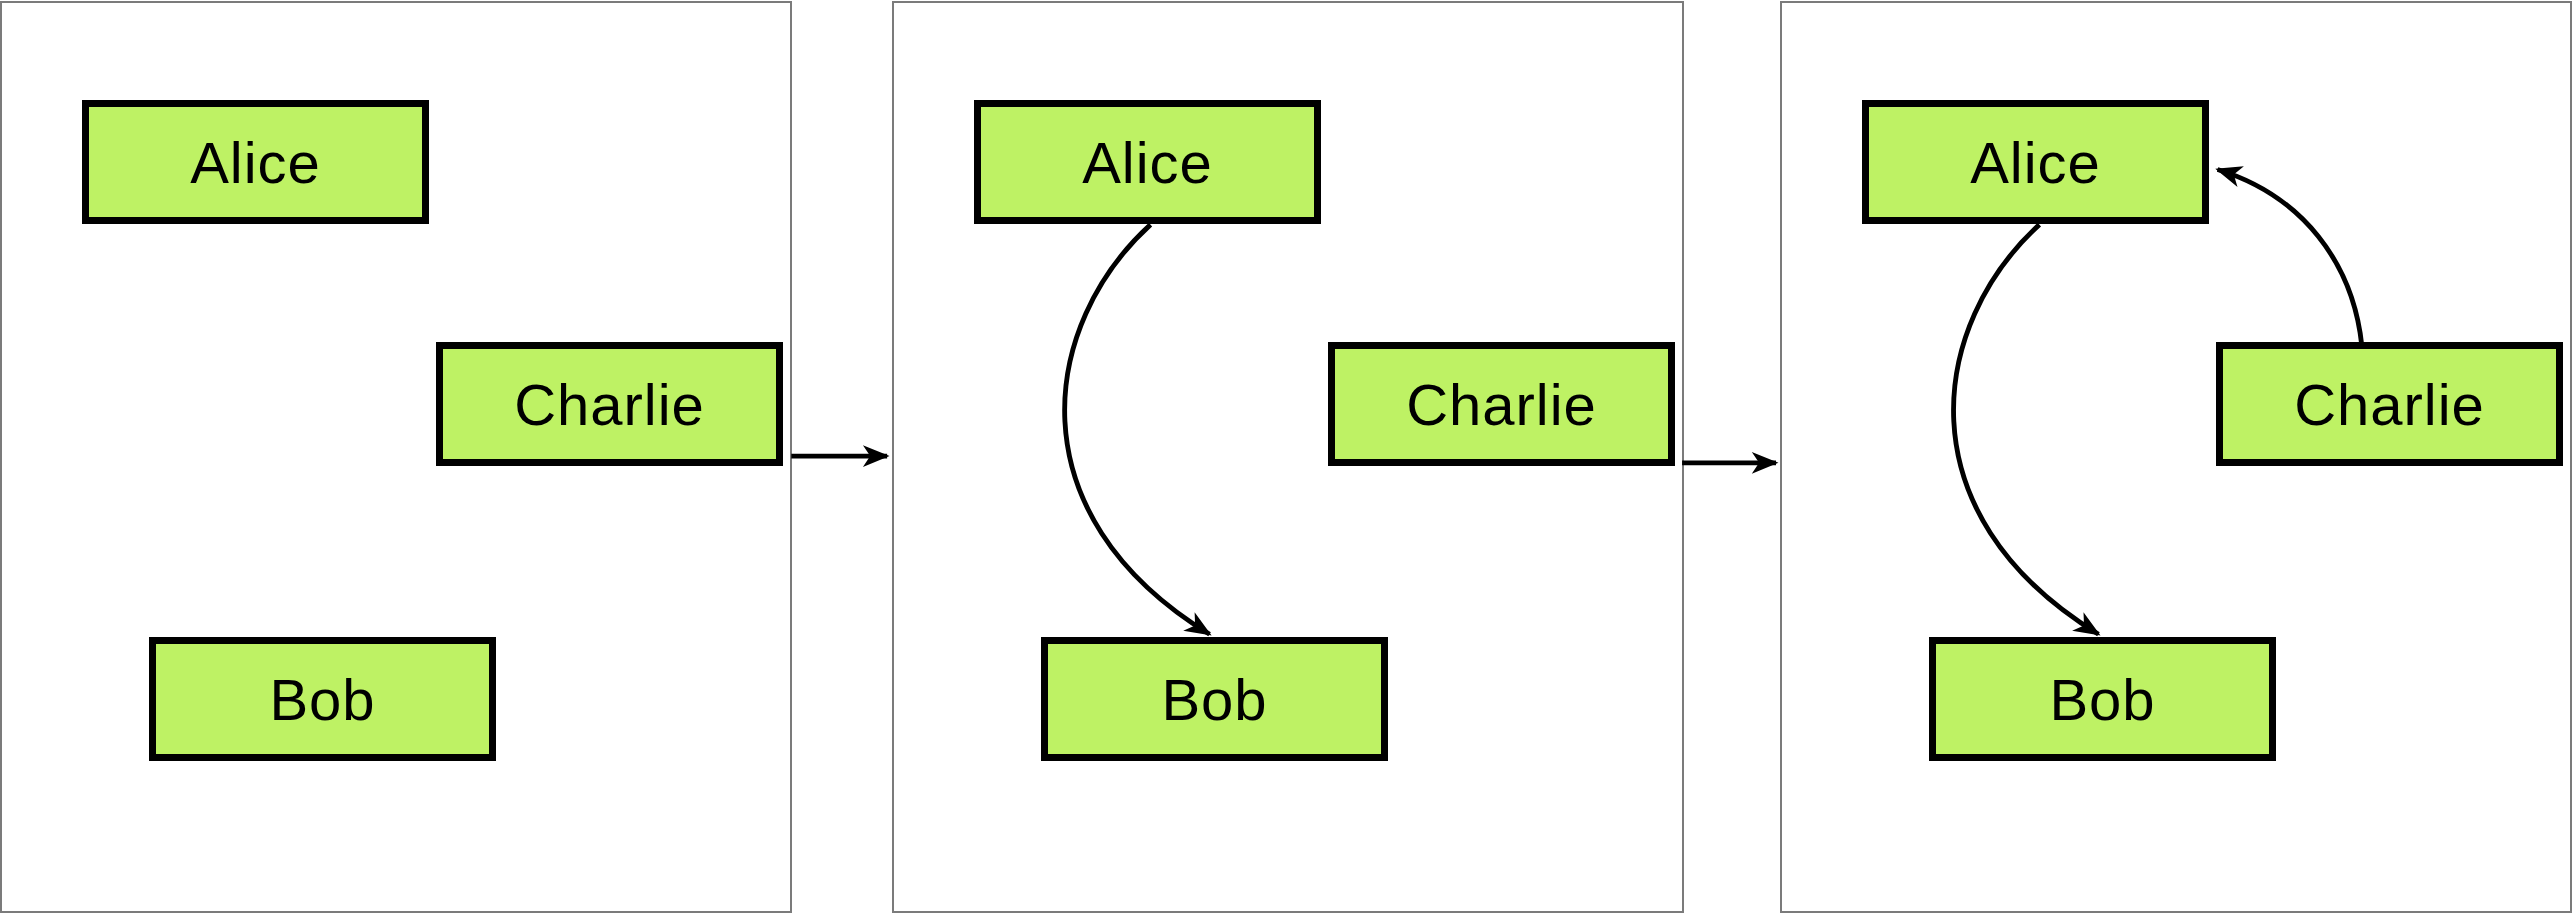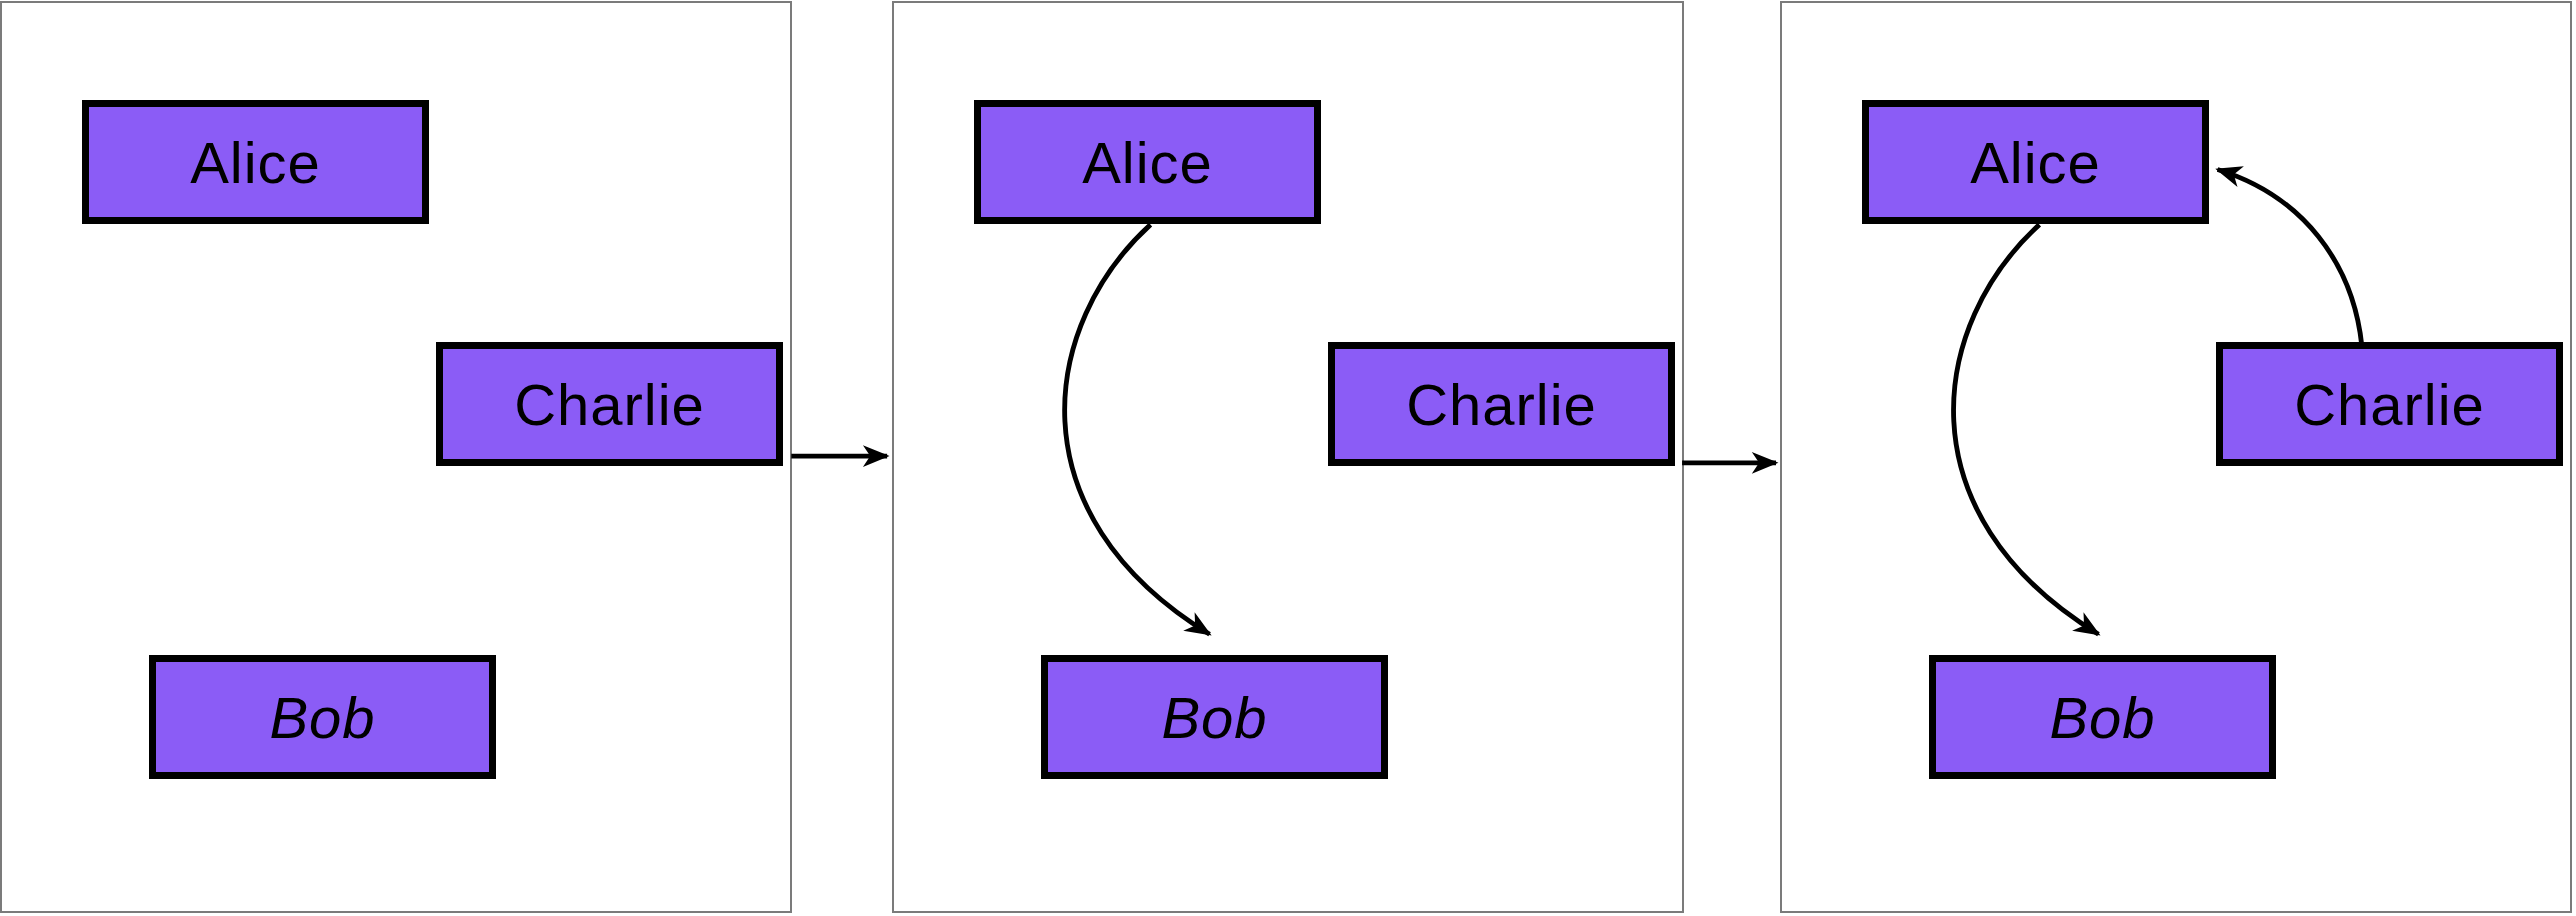--- a/index.html
+++ b/index.html
@@ -19,30 +19,30 @@
     background:#ffffff;
   }
   .panel.p1{left:0px;}
   .panel.p2{left:892px;}
   .panel.p3{left:1780px;}
   .node{
     position:absolute;
     width:347px;height:124px;
     border:7.7px solid #000000;
     box-sizing:border-box;
-    background:#8b5cf6;
+    background:#bef264;
     display:flex;align-items:center;justify-content:center;
     font-size:58px;
     color:#000000;
     letter-spacing:1px;
     white-space:nowrap;
   }
   .node.alice{left:80px;top:97px;}
   .node.charlie{left:402px;top:339px;margin-left:32px;}
-  .node.bob{left:147px;top:652px;font-style:italic;}
+  .node.bob{left:147px;top:634px;}
   svg.arrow-layer{
     position:absolute;left:0;top:0;
     width:2576px;height:916px;
     pointer-events:none;
   }
   svg.arrow-layer path.edge{
     stroke:#000000;
     stroke-width:5;
     fill:none;
     marker-end:url(#arrowhead);

